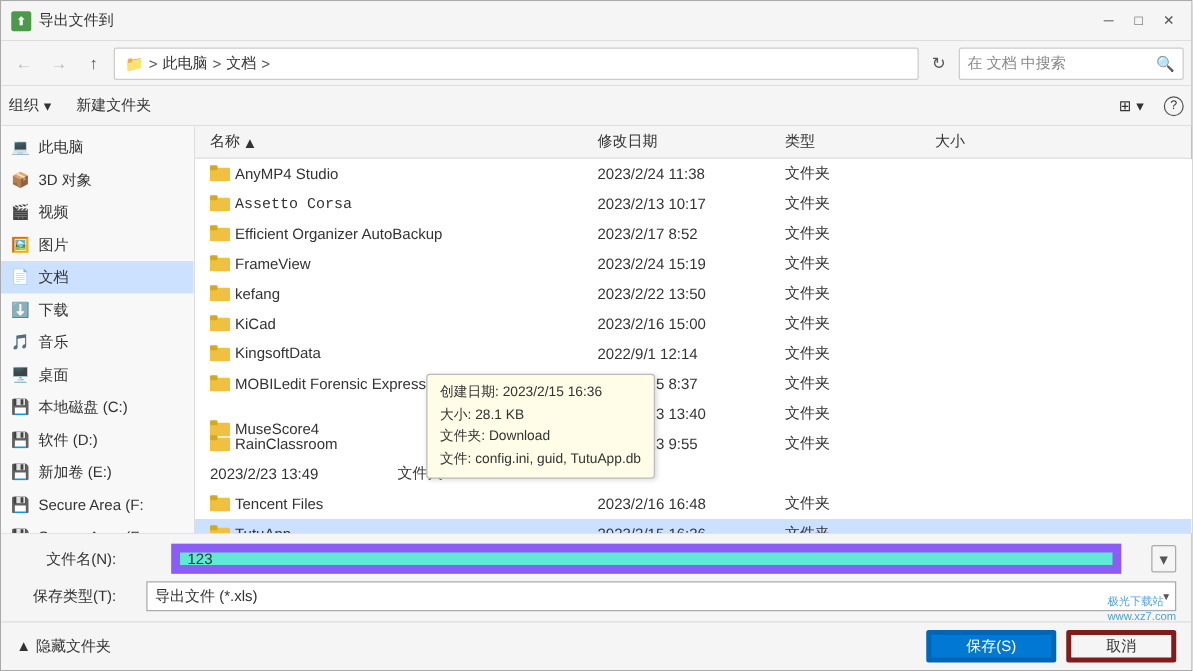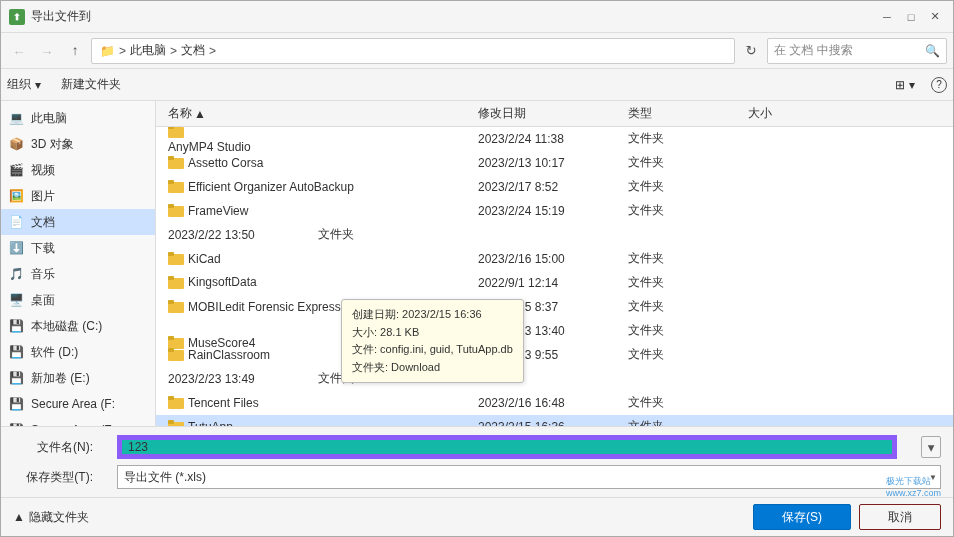--- a/index.html
+++ b/index.html
@@ -265,26 +265,27 @@
     }
     .form-label {
       width: 80px;
       text-align: right;
       font-size: 12px;
       color: #333;
     }
     .form-input {
       flex: 1;
       height: 24px;
-      border: 5px solid #8b5cf6;
-      background: #14b8a6;
+      border: 7px solid #8b5cf6;
+      background: #5eead4;
       padding: 0 6px;
       font-size: 12px;
       color: #333;
       outline: none;
+      margin-left: 20px;
     }
     .form-select {
       flex: 1;
       height: 24px;
       border: 1px solid #aaa;
       background: #fff;
       padding: 0 6px;
       font-size: 12px;
       color: #333;
       appearance: none;
@@ -324,21 +325,21 @@
       gap: 4px;
     }
     .action-buttons {
       margin-left: auto;
       display: flex;
       gap: 8px;
     }
     .action-btn {
       min-width: 75px;
       height: 26px;
-      border: 1px solid #7f1d1d;
+      border: 4px solid #7f1d1d;
       background: #f5f5f5;
       font-size: 12px;
       color: #333;
       cursor: pointer;
       padding: 0 28px;
       border-radius: 2px;
     }
     .action-btn.primary {
       background: #0078d4;
       color: #fff;
@@ -498,36 +499,36 @@
         <div class="col-header col-type">
           <span>类型</span>
         </div>
         <div class="col-header col-size">
           <span>大小</span>
         </div>
       </div>
       <div class="file-list">
 
       <div class="file-row">
-    <div class="file-cell col-name" style="width:310px;display:flex;align-items:flex-start;flex-direction:column;">
+    <div class="file-cell col-name" style="width:310px;display:flex;align-items:center;">
       <span class="file-icon">
         <svg width="16" height="14" viewBox="0 0 16 14">
           <rect x="0" y="3" width="16" height="11" rx="1" fill="#f0c040"></rect>
           <rect x="0" y="3" width="7" height="4" rx="1" fill="#f0c040"></rect>
           <rect x="0" y="1" width="6" height="4" rx="1" fill="#d4a820"></rect>
         </svg>
       </span>
       <span>AnyMP4 Studio</span>
     </div>
     <div class="file-cell col-date" style="width:150px;">2023/2/24 11:38</div>
     <div class="file-cell col-type" style="width:120px;">文件夹</div>
     <div class="file-cell col-size" style="width:80px;"></div>
   </div>
           <div class="file-row">
-    <div class="file-cell col-name" style="width:310px;display:flex;align-items:center;">
+    <div class="file-cell col-name" style="width:310px;display:flex;align-items:center;font-family:Liberation Mono, monospace;">
       <span class="file-icon">
         <svg width="16" height="14" viewBox="0 0 16 14">
           <rect x="0" y="3" width="16" height="11" rx="1" fill="#f0c040"></rect>
           <rect x="0" y="3" width="7" height="4" rx="1" fill="#f0c040"></rect>
           <rect x="0" y="1" width="6" height="4" rx="1" fill="#d4a820"></rect>
         </svg>
       </span>
       <span>Assetto Corsa</span>
     </div>
     <div class="file-cell col-date" style="width:150px;">2023/2/13 10:17</div>
@@ -558,20 +559,30 @@
           <rect x="0" y="1" width="6" height="4" rx="1" fill="#d4a820"></rect>
         </svg>
       </span>
       <span>FrameView</span>
     </div>
     <div class="file-cell col-date" style="width:150px;">2023/2/24 15:19</div>
     <div class="file-cell col-type" style="width:120px;">文件夹</div>
     <div class="file-cell col-size" style="width:80px;"></div>
   </div>
           <div class="file-row">
+    <div class="file-cell col-name" style="width:310px;display:flex;align-items:center;">
+      <span class="file-icon">
+        <svg width="16" height="14" viewBox="0 0 16 14">
+          <rect x="0" y="3" width="16" height="11" rx="1" fill="#f0c040"></rect>
+          <rect x="0" y="3" width="7" height="4" rx="1" fill="#f0c040"></rect>
+          <rect x="0" y="1" width="6" height="4" rx="1" fill="#d4a820"></rect>
+        </svg>
+      </span>
+      <span>kefang</span>
+    </div>
     <div class="file-cell col-date" style="width:150px;">2023/2/22 13:50</div>
     <div class="file-cell col-type" style="width:120px;">文件夹</div>
     <div class="file-cell col-size" style="width:80px;"></div>
   </div>
           <div class="file-row">
     <div class="file-cell col-name" style="width:310px;display:flex;align-items:center;">
       <span class="file-icon">
         <svg width="16" height="14" viewBox="0 0 16 14">
           <rect x="0" y="3" width="16" height="11" rx="1" fill="#f0c040"></rect>
           <rect x="0" y="3" width="7" height="4" rx="1" fill="#f0c040"></rect>
@@ -679,22 +690,22 @@
     <div class="file-cell col-type" style="width:120px;">文件夹</div>
     <div class="file-cell col-size" style="width:80px;"></div>
   </div>
         </div>
     </div>
   </div>
 
   <div class="tooltip-box">
     <div>创建日期: 2023/2/15 16:36</div>
     <div>大小: 28.1 KB</div>
+    <div>文件夹: Download</div>
     <div>文件: config.ini, guid, TutuApp.db</div>
-    <div>文件夹: Download</div>
   </div>
 
   <div class="bottom-section">
     <div class="form-row">
       <label class="form-label">文件名(N):</label>
       <input class="form-input" type="text" value="123" style="">
       <button class="nav-btn" style="width:20px;height:22px;border:1px solid #aaa;background:#f5f5f5;">▾</button>
     </div>
     <div class="form-row">
       <label class="form-label">保存类型(T):</label>

